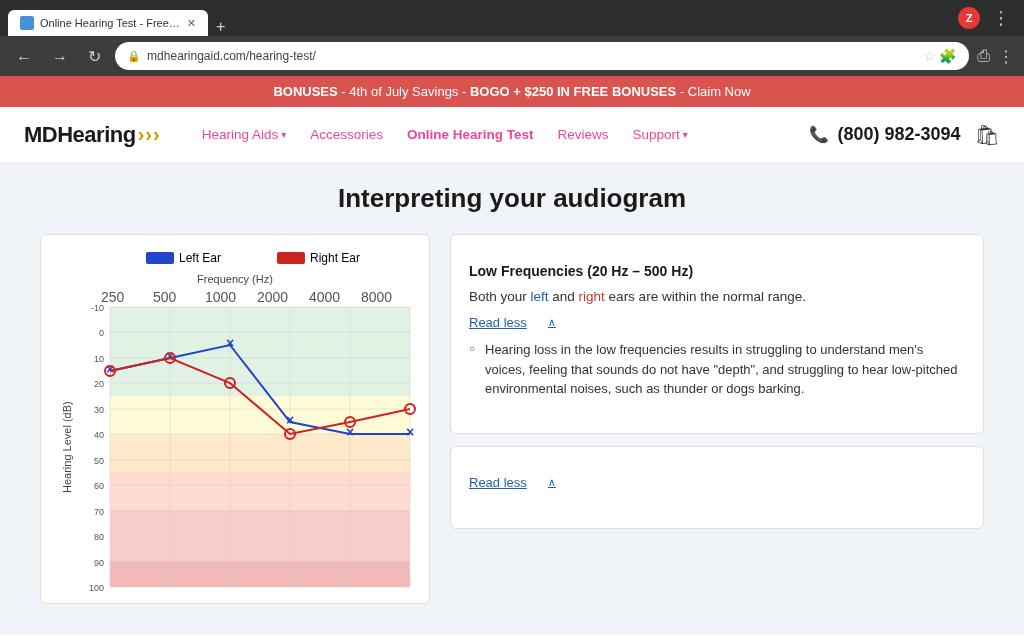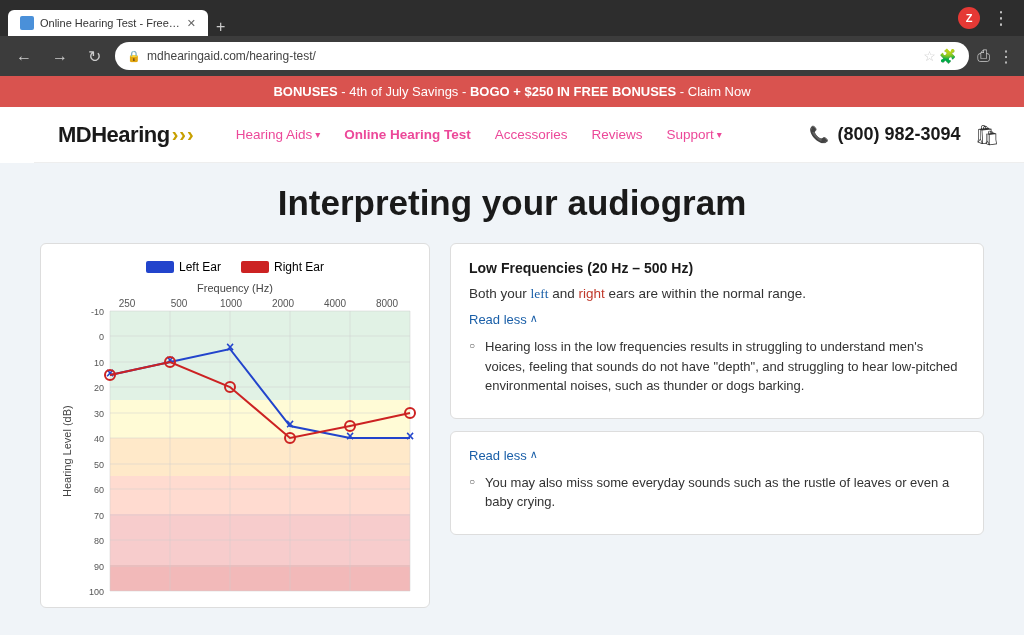--- a/index.html
+++ b/index.html
@@ -23,60 +23,60 @@
     .address-actions { display: flex; gap: 4px; }
     .addr-icon { color: #ccc; font-size: 14px; cursor: pointer; }
     .browser-menu-btn { color: #ccc; font-size: 18px; cursor: pointer; padding: 4px 6px; }
     .profile-circle { width: 22px; height: 22px; background: #e53935; border-radius: 50%; display: flex; align-items: center; justify-content: center; color: #fff; font-size: 11px; font-weight: bold; }
 
     
     .promo-banner { background: #d9534f; color: #fff; text-align: center; padding: 8px 0; font-size: 13px; }
     .promo-banner b { font-weight: 900; }
 
     
-    .site-header { background: #fff; border-bottom: 1px solid #eee; display: flex; align-items: center; padding: 0 24px; height: 56px; margin-left: 34px; }
+    .site-header { background: #fff; border-bottom: 1px solid #eee; display: flex; align-items: center; padding: 0 24px; height: 56px; }
     .logo { display: flex; align-items: center; gap: 2px; margin-right: 32px; text-decoration: none; }
     .logo-text { font-size: 22px; font-weight: 900; color: #1a1a1a; letter-spacing: -0.5px; }
     .logo-arrows { display: flex; gap: 1px; }
     .logo-arrow { color: #c8a000; font-size: 20px; font-weight: 900; }
 
     .site-nav { display: flex; align-items: center; gap: 4px; flex: 1; }
     .nav-item { color: #ec4899; font-size: 13.5px; padding: 8px 10px; cursor: pointer; display: flex; align-items: center; gap: 3px; text-decoration: none; font-weight: 500; }
     .nav-item.active { font-weight: 600; }
     .chevron { font-size: 10px; }
 
     .header-phone { display: flex; align-items: center; gap: 8px; color: #1a1a1a; font-size: 18px; font-weight: 700; margin-left: auto; }
     .phone-icon { color: #1a5fa8; font-size: 16px; }
     .cart-icon { font-size: 20px; color: #333; margin-left: 14px; cursor: pointer; }
 
     
     .main-content { background: #f0f4f8; padding: 20px 40px; overflow-y: auto; height: calc(640px - 36px - 40px - 36px - 56px); }
-    .page-title { text-align: center; font-size: 35px; font-weight: 700; color: #1a1a1a; margin-bottom: 20px; }
+    .page-title { text-align: center; font-size: 26px; font-weight: 700; color: #1a1a1a; margin-bottom: 20px; }
 
     .content-wrapper { display: flex; gap: 20px; }
 
     
     .chart-card { background: #fff; border: 1px solid #ddd; border-radius: 6px; padding: 16px; flex: 0 0 390px; max-width: 390px; }
     .chart-legend { display: flex; gap: 20px; justify-content: center; margin-bottom: 8px; font-size: 12px; }
-    .legend-item { display: flex; align-items: center; gap: 5px; }
+    .legend-item { display: flex; align-items: center; gap: 5px; margin-left: 36px; }
     .legend-color { width: 28px; height: 12px; border-radius: 2px; }
     .chart-x-label { text-align: center; font-size: 11px; color: #444; margin-bottom: 4px; }
     .chart-main { display: flex; }
     .y-axis-label { writing-mode: vertical-rl; transform: rotate(180deg); font-size: 11px; color: #444; display: flex; align-items: center; justify-content: center; width: 20px; }
     .x-axis-ticks { display: flex; padding-left: 32px; margin-bottom: 2px; }
-    .x-tick { flex: 1; text-align: center; font-size: 10px; color: #555; }
+    .x-tick { flex: 1; text-align: left; font-size: 14px; color: #555; }
 
     
     .info-cards { flex: 1; display: flex; flex-direction: column; gap: 12px; }
-    .info-card { background: #fff; border: 1px solid #ddd; border-radius: 6px; padding: 16px 18px; }
+    .info-card { background: #fff; border: 1px solid #ddd; border-radius: 6px; padding: 28px 18px; }
     .info-card-title { font-size: 14px; font-weight: 700; color: #1a1a1a; margin-bottom: 8px; }
     .info-card-desc { font-size: 13.5px; color: #333; line-height: 1.5; margin-bottom: 8px; }
-    .color-blue { color: #1a5fa8; font-family: Liberation Serif, serif; }
+    .color-blue { color: #1a5fa8; }
     .color-red { color: #c0392b; }
-    .read-less-btn { color: #1a5fa8; font-size: 13px; cursor: pointer; display: flex; gap: 3px; margin-bottom: 10px; }
+    .read-less-btn { color: #1a5fa8; font-size: 13px; cursor: pointer; display: flex; align-items: center; gap: 21px; margin-bottom: 10px; text-decoration: underline; }
     .read-less-arrow { font-size: 11px; }
     .bullet-list { list-style: none; padding: 0; }
     .bullet-list li { font-size: 13px; color: #333; line-height: 1.5; padding-left: 16px; position: relative; margin-bottom: 6px; }
     .bullet-list li::before { content: '○'; position: absolute; left: 0; font-size: 10px; color: #555; top: 1px; }
   </style>
 </head>
 <body>
 
 <div class="browser-chrome">
   <div class="browser-tabs">
@@ -122,25 +122,25 @@
       <span class="logo-arrow">›</span>
       <span class="logo-arrow">›</span>
       <span class="logo-arrow">›</span>
     </div>
   </div>
   <nav class="site-nav">
     <a class="nav-item">
       <span>Hearing Aids</span>
       <span class="chevron">▾</span>
     </a>
+    <a class="nav-item">
+      <span>Accessories</span>
+    </a>
     <a class="nav-item active">
       <span>Online Hearing Test</span>
-    </a>
-    <a class="nav-item">
-      <span>Accessories</span>
     </a>
     <a class="nav-item">
       <span>Reviews</span>
     </a>
     <a class="nav-item">
       <span>Support</span>
       <span class="chevron">▾</span>
     </a>
   </nav>
   <div class="header-phone">
@@ -261,19 +261,18 @@
           <li>Hearing loss in the low frequencies results in struggling to understand men's voices, feeling that sounds do not have "depth", and struggling to hear low-pitched environmental noises, such as thunder or dogs barking.</li>
         </ul>
       </div>
 
       <div class="info-card">
         <div class="read-less-btn">
           <span>Read less</span>
           <span class="read-less-arrow">∧</span>
         </div>
         <ul class="bullet-list">
-          <li>You may also miss some everyday sounds such as the rustle of leaves or even a baby crying.</li>
         </ul>
       </div>
 
     </div>
   </div>
 </div>
 
 </body></html>

